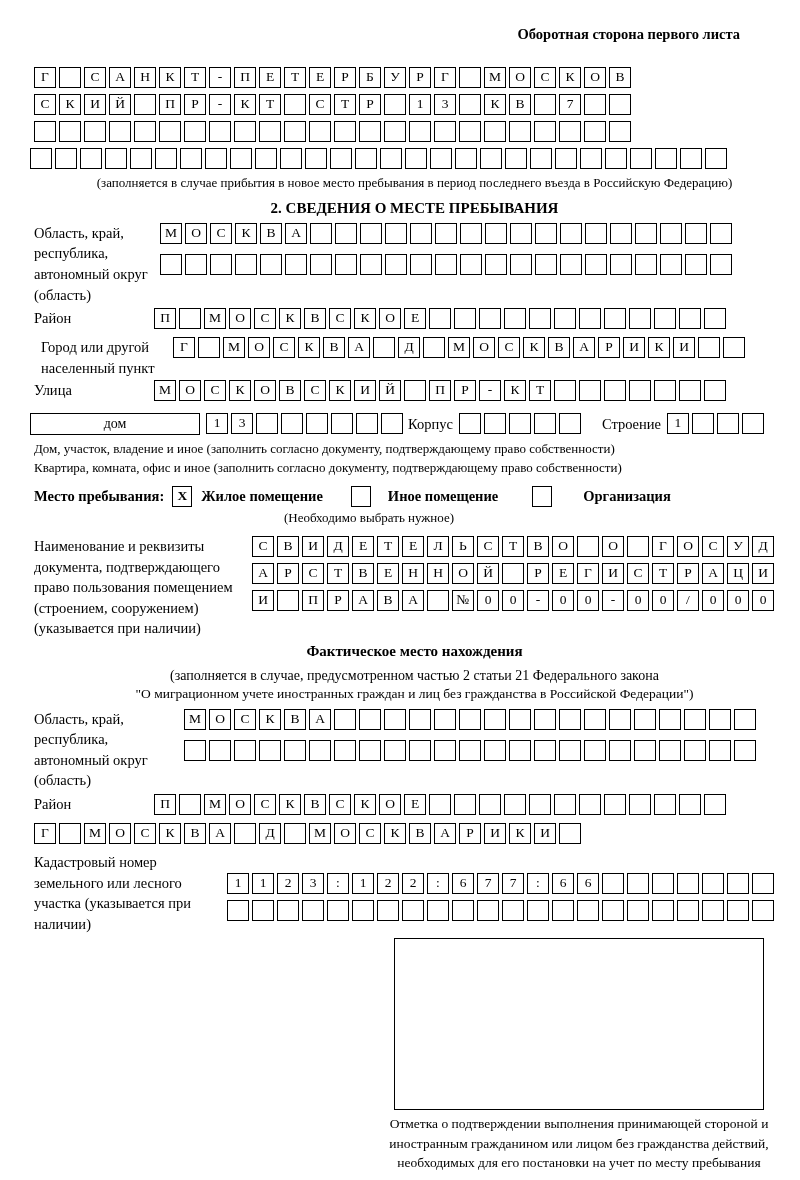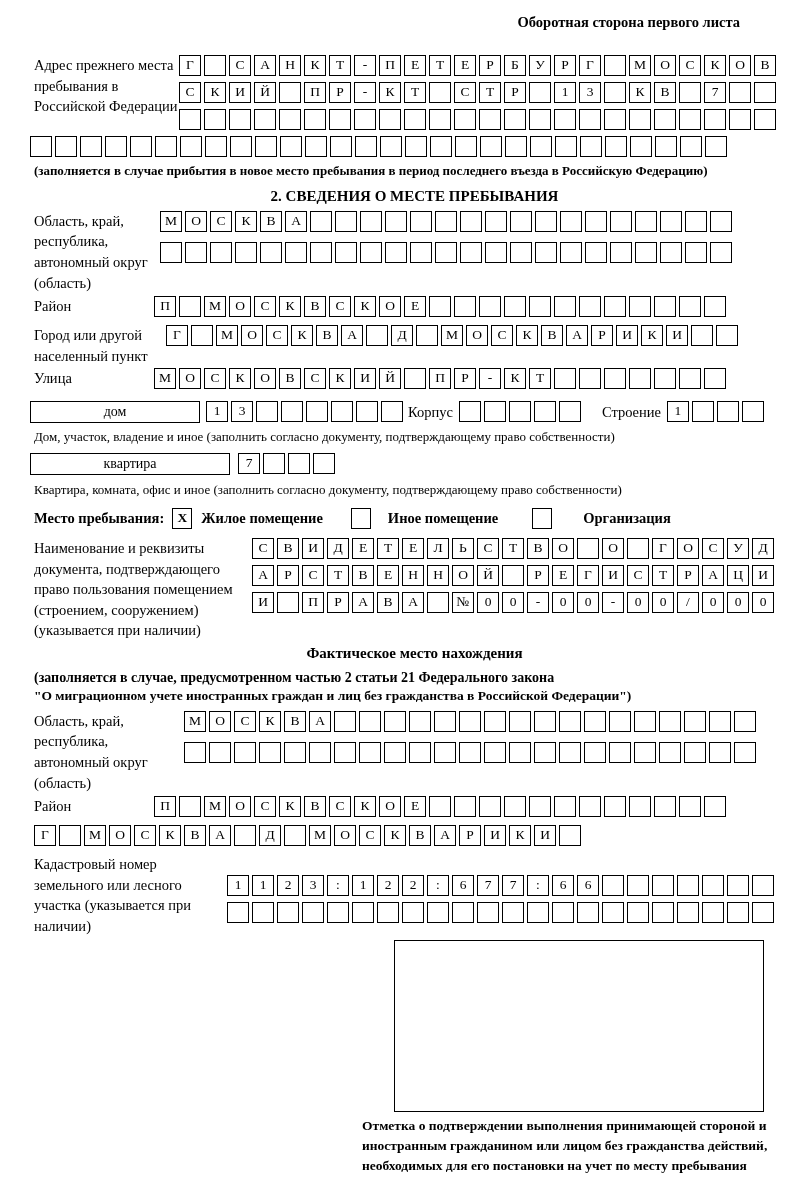--- a/index.html
+++ b/index.html
@@ -1,41 +1,40 @@
 <!DOCTYPE html>
 <html><head>
 <meta charset="utf-8">
 <style>
   html,body{margin:0;padding:0;background:#fff;}
   body{width:800px;height:1180px;color:#000;font-family:"Liberation Serif",serif;overflow:hidden;}
-  .page{box-sizing:border-box;width:800px;height:1060px;padding:14px 5px 0 34px;}
+  .page{box-sizing:border-box;width:800px;height:1060px;padding:26px 5px 0 34px;}
   .header-note{text-align:right;padding-right:55px;font-weight:bold;font-size:14.5px;}
   .frow{display:flex;align-items:flex-start;}
   .flabel{font-size:14.5px;line-height:1.42;flex-shrink:0;}
   .cellrow{white-space:nowrap;height:22px;margin-bottom:5px;}
   .cell,.checkbox{display:inline-block;box-sizing:border-box;width:22px;height:21px;border:1.6px solid #000;
     margin-right:3px;text-align:center;font-size:13.5px;line-height:17px;vertical-align:top;background:#fff;}
   .checkbox{width:20px;}
   .caption{font-size:13px;line-height:1.3;}
-  .center{text-align:left;font-weight:bold;}
+  .center{text-align:center;}
   .sec-title{font-weight:bold;font-size:15px;text-align:center;}
   .namebox{box-sizing:border-box;border:1.6px solid #000;height:22px;text-align:center;
     font-size:14px;line-height:19px;flex-shrink:0;}
   .inline-lbl{font-size:14.5px;line-height:22px;white-space:nowrap;}
   .mark-box{box-sizing:border-box;border:1.6px solid #000;background:#fff;}
 </style>
 </head>
 <body>
 
 <div class="page">
 
   <div class="header-note">Оборотная сторона первого листа</div>
 
   <div class="frow" style="margin-top:24px;">
-    <div class="flabel" style="width:145px;">Адрес прежнего места пребывания в Российской Федерации</div>
     <div>
       <div class="cellrow"><span class="cell">Г</span><span class="cell"></span><span class="cell">С</span><span class="cell">А</span><span class="cell">Н</span><span class="cell">К</span><span class="cell">Т</span><span class="cell">-</span><span class="cell">П</span><span class="cell">Е</span><span class="cell">Т</span><span class="cell">Е</span><span class="cell">Р</span><span class="cell">Б</span><span class="cell">У</span><span class="cell">Р</span><span class="cell">Г</span><span class="cell"></span><span class="cell">М</span><span class="cell">О</span><span class="cell">С</span><span class="cell">К</span><span class="cell">О</span><span class="cell">В</span></div>
       <div class="cellrow"><span class="cell">С</span><span class="cell">К</span><span class="cell">И</span><span class="cell">Й</span><span class="cell"></span><span class="cell">П</span><span class="cell">Р</span><span class="cell">-</span><span class="cell">К</span><span class="cell">Т</span><span class="cell"></span><span class="cell">С</span><span class="cell">Т</span><span class="cell">Р</span><span class="cell"></span><span class="cell">1</span><span class="cell">3</span><span class="cell"></span><span class="cell">К</span><span class="cell">В</span><span class="cell"></span><span class="cell">7</span><span class="cell"></span><span class="cell"></span></div>
       <div class="cellrow"><span class="cell"></span><span class="cell"></span><span class="cell"></span><span class="cell"></span><span class="cell"></span><span class="cell"></span><span class="cell"></span><span class="cell"></span><span class="cell"></span><span class="cell"></span><span class="cell"></span><span class="cell"></span><span class="cell"></span><span class="cell"></span><span class="cell"></span><span class="cell"></span><span class="cell"></span><span class="cell"></span><span class="cell"></span><span class="cell"></span><span class="cell"></span><span class="cell"></span><span class="cell"></span><span class="cell"></span></div>
     </div>
   </div>
   <div class="cellrow" style="margin-left:-4px;"><span class="cell"></span><span class="cell"></span><span class="cell"></span><span class="cell"></span><span class="cell"></span><span class="cell"></span><span class="cell"></span><span class="cell"></span><span class="cell"></span><span class="cell"></span><span class="cell"></span><span class="cell"></span><span class="cell"></span><span class="cell"></span><span class="cell"></span><span class="cell"></span><span class="cell"></span><span class="cell"></span><span class="cell"></span><span class="cell"></span><span class="cell"></span><span class="cell"></span><span class="cell"></span><span class="cell"></span><span class="cell"></span><span class="cell"></span><span class="cell"></span><span class="cell"></span></div>
   <div class="caption center" style="margin-top:0;">(заполняется в случае прибытия в новое место пребывания в период последнего въезда в Российскую Федерацию)</div>
 
   <div class="sec-title" style="margin-top:8px;">2. СВЕДЕНИЯ О МЕСТЕ ПРЕБЫВАНИЯ</div>
@@ -47,54 +46,51 @@
       <div class="cellrow"><span class="cell"></span><span class="cell"></span><span class="cell"></span><span class="cell"></span><span class="cell"></span><span class="cell"></span><span class="cell"></span><span class="cell"></span><span class="cell"></span><span class="cell"></span><span class="cell"></span><span class="cell"></span><span class="cell"></span><span class="cell"></span><span class="cell"></span><span class="cell"></span><span class="cell"></span><span class="cell"></span><span class="cell"></span><span class="cell"></span><span class="cell"></span><span class="cell"></span><span class="cell"></span></div>
     </div>
   </div>
 
   <div class="frow" style="margin-top:3px;">
     <div class="flabel" style="width:120px;">Район</div>
     <div class="cellrow"><span class="cell">П</span><span class="cell"></span><span class="cell">М</span><span class="cell">О</span><span class="cell">С</span><span class="cell">К</span><span class="cell">В</span><span class="cell">С</span><span class="cell">К</span><span class="cell">О</span><span class="cell">Е</span><span class="cell"></span><span class="cell"></span><span class="cell"></span><span class="cell"></span><span class="cell"></span><span class="cell"></span><span class="cell"></span><span class="cell"></span><span class="cell"></span><span class="cell"></span><span class="cell"></span><span class="cell"></span></div>
   </div>
 
   <div class="frow" style="margin-top:2px;">
-    <div class="flabel" style="width:132px;">Город или другой населенный пункт</div>
+    <div class="flabel" style="width:132px;margin-left:7px;">Город или другой населенный пункт</div>
     <div class="cellrow"><span class="cell">Г</span><span class="cell"></span><span class="cell">М</span><span class="cell">О</span><span class="cell">С</span><span class="cell">К</span><span class="cell">В</span><span class="cell">А</span><span class="cell"></span><span class="cell">Д</span><span class="cell"></span><span class="cell">М</span><span class="cell">О</span><span class="cell">С</span><span class="cell">К</span><span class="cell">В</span><span class="cell">А</span><span class="cell">Р</span><span class="cell">И</span><span class="cell">К</span><span class="cell">И</span><span class="cell"></span><span class="cell"></span></div>
   </div>
 
   <div class="frow" style="margin-top:2px;">
     <div class="flabel" style="width:120px;">Улица</div>
     <div class="cellrow"><span class="cell">М</span><span class="cell">О</span><span class="cell">С</span><span class="cell">К</span><span class="cell">О</span><span class="cell">В</span><span class="cell">С</span><span class="cell">К</span><span class="cell">И</span><span class="cell">Й</span><span class="cell"></span><span class="cell">П</span><span class="cell">Р</span><span class="cell">-</span><span class="cell">К</span><span class="cell">Т</span><span class="cell"></span><span class="cell"></span><span class="cell"></span><span class="cell"></span><span class="cell"></span><span class="cell"></span><span class="cell"></span></div>
   </div>
 
   <div class="frow" style="margin-top:6px;margin-left:-4px;align-items:flex-start;">
     <div class="namebox" style="width:170px;">дом</div>
     <div class="cellrow" style="margin-left:6px;"><span class="cell">1</span><span class="cell">3</span><span class="cell"></span><span class="cell"></span><span class="cell"></span><span class="cell"></span><span class="cell"></span><span class="cell"></span></div>
     <div class="inline-lbl" style="margin:0 6px 0 2px;">Корпус</div>
     <div class="cellrow"><span class="cell"></span><span class="cell"></span><span class="cell"></span><span class="cell"></span><span class="cell"></span></div>
     <div class="inline-lbl" style="margin:0 6px 0 18px;">Строение</div>
     <div class="cellrow"><span class="cell">1</span><span class="cell"></span><span class="cell"></span><span class="cell"></span></div>
   </div>
   <div class="caption" style="margin-top:1px;font-family:Liberation Serif, serif;">Дом, участок, владение и иное (заполнить согласно документу, подтверждающему право собственности)</div>
 
-  <div class="frow" style="margin-top:7px;margin-left:-4px;">
-    <div class="namebox" style="width:200px;">квартира</div>
-    <div class="cellrow" style="margin-left:8px;"><span class="cell">7</span><span class="cell"></span><span class="cell"></span><span class="cell"></span></div>
-  </div>
   <div class="caption" style="margin-top:2px;">Квартира, комната, офис и иное (заполнить согласно документу, подтверждающему право собственности)</div>
 
   <div class="frow" style="margin-top:8px;align-items:center;font-weight:bold;">
     <span class="inline-lbl">Место пребывания:</span>
     <span class="checkbox" style="margin-left:8px;">X</span>
     <span class="inline-lbl" style="margin-left:6px;">Жилое помещение</span>
     <span class="checkbox" style="margin-left:28px;"></span>
     <span class="inline-lbl" style="margin-left:14px;">Иное помещение</span>
     <span class="checkbox" style="margin-left:34px;"></span>
     <span class="inline-lbl" style="margin-left:28px;">Организация</span>
   </div>
+  <div class="caption" style="margin-top:3px;margin-left:250px;">(Необходимо выбрать нужное)</div>
 
   <div class="frow" style="margin-top:9px;">
     <div class="flabel" style="width:218px;">Наименование и реквизиты документа, подтверждающего право пользования помещением (строением, сооружением) (указывается при наличии)</div>
     <div>
       <div class="cellrow"><span class="cell">С</span><span class="cell">В</span><span class="cell">И</span><span class="cell">Д</span><span class="cell">Е</span><span class="cell">Т</span><span class="cell">Е</span><span class="cell">Л</span><span class="cell">Ь</span><span class="cell">С</span><span class="cell">Т</span><span class="cell">В</span><span class="cell">О</span><span class="cell"></span><span class="cell">О</span><span class="cell"></span><span class="cell">Г</span><span class="cell">О</span><span class="cell">С</span><span class="cell">У</span><span class="cell">Д</span></div>
       <div class="cellrow"><span class="cell">А</span><span class="cell">Р</span><span class="cell">С</span><span class="cell">Т</span><span class="cell">В</span><span class="cell">Е</span><span class="cell">Н</span><span class="cell">Н</span><span class="cell">О</span><span class="cell">Й</span><span class="cell"></span><span class="cell">Р</span><span class="cell">Е</span><span class="cell">Г</span><span class="cell">И</span><span class="cell">С</span><span class="cell">Т</span><span class="cell">Р</span><span class="cell">А</span><span class="cell">Ц</span><span class="cell">И</span></div>
       <div class="cellrow"><span class="cell">И</span><span class="cell"></span><span class="cell">П</span><span class="cell">Р</span><span class="cell">А</span><span class="cell">В</span><span class="cell">А</span><span class="cell"></span><span class="cell">№</span><span class="cell">0</span><span class="cell">0</span><span class="cell">-</span><span class="cell">0</span><span class="cell">0</span><span class="cell">-</span><span class="cell">0</span><span class="cell">0</span><span class="cell">/</span><span class="cell">0</span><span class="cell">0</span><span class="cell">0</span></div>
     </div>
   </div>
 

